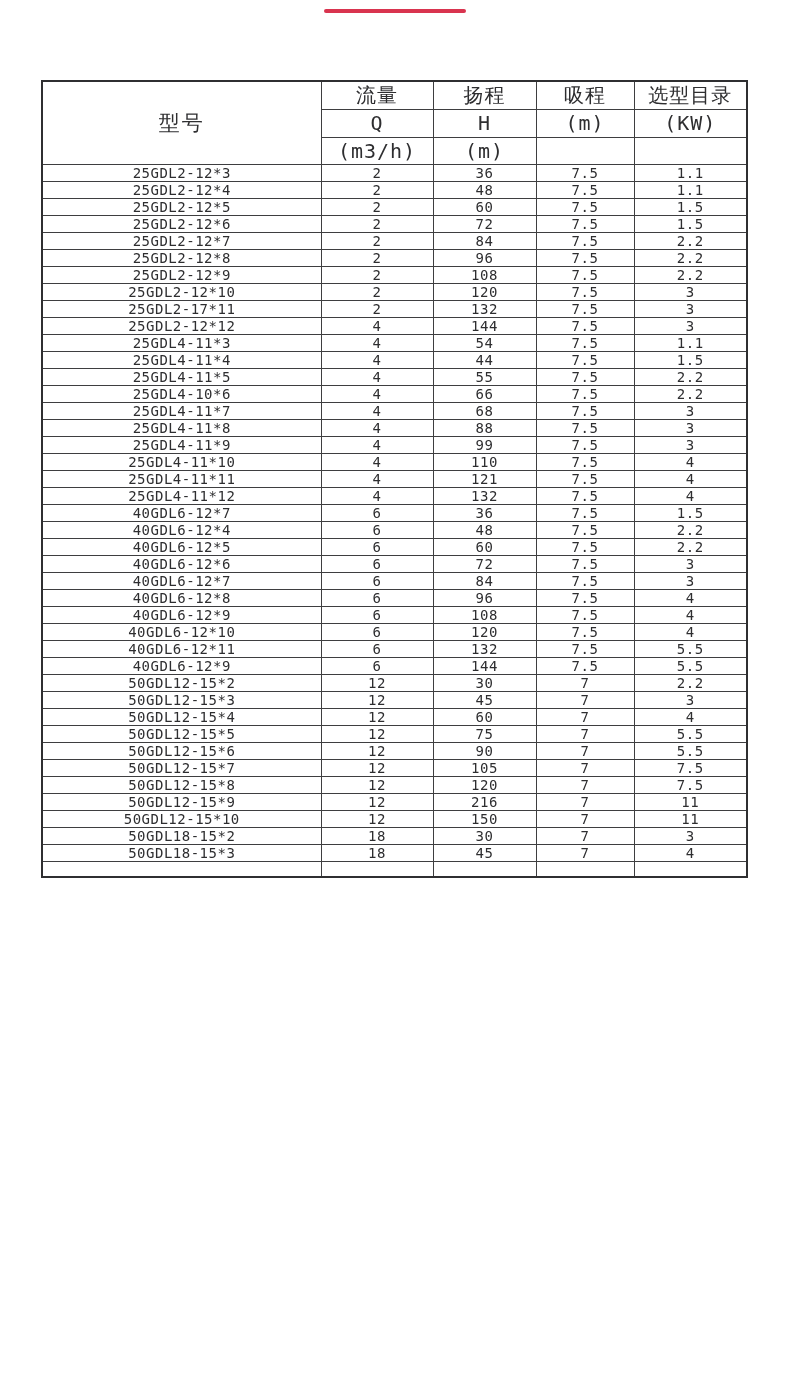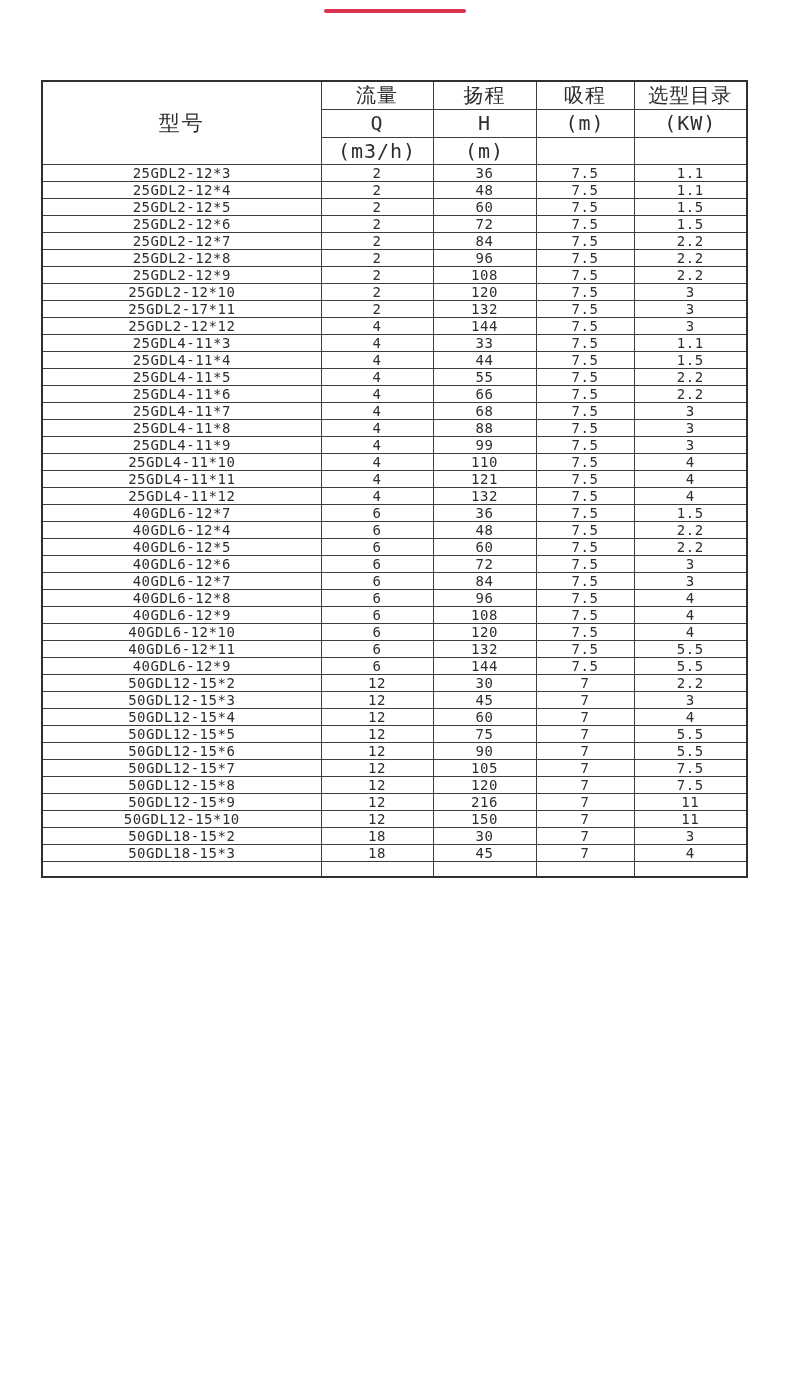--- a/index.html
+++ b/index.html
@@ -165,40 +165,40 @@
         <tr>
           <td>25GDL2-12*12</td>
           <td>4</td>
           <td>144</td>
           <td>7.5</td>
           <td>3</td>
         </tr>
         <tr>
           <td>25GDL4-11*3</td>
           <td>4</td>
-          <td>33</td>
+          <td>54</td>
           <td>7.5</td>
           <td>1.1</td>
         </tr>
         <tr>
           <td>25GDL4-11*4</td>
           <td>4</td>
           <td>44</td>
           <td>7.5</td>
           <td>1.5</td>
         </tr>
         <tr>
           <td>25GDL4-11*5</td>
           <td>4</td>
           <td>55</td>
           <td>7.5</td>
           <td>2.2</td>
         </tr>
         <tr>
-          <td>25GDL4-11*6</td>
+          <td>25GDL4-10*6</td>
           <td>4</td>
           <td>66</td>
           <td>7.5</td>
           <td>2.2</td>
         </tr>
         <tr>
           <td>25GDL4-11*7</td>
           <td>4</td>
           <td>68</td>
           <td>7.5</td>

